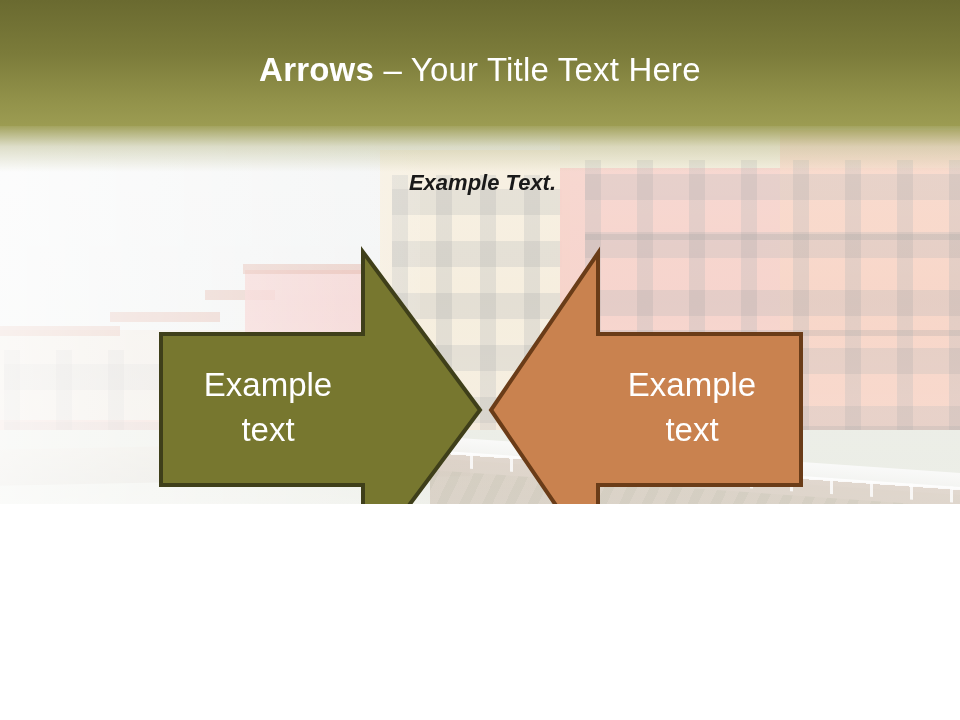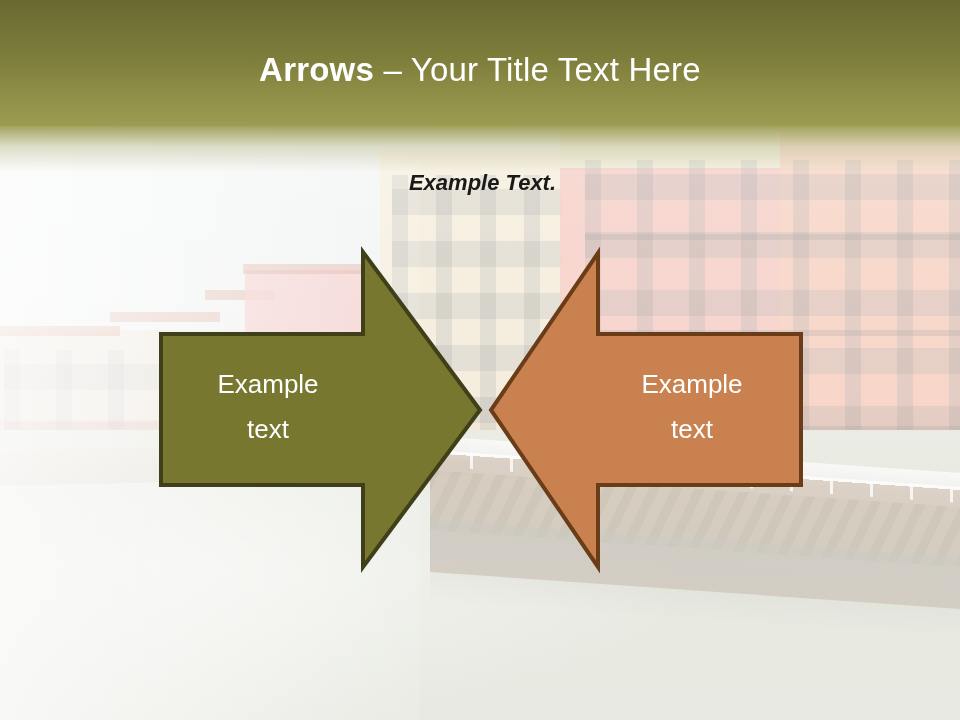--- a/index.html
+++ b/index.html
@@ -6,21 +6,21 @@
     margin: 0;
     padding: 0;
     background: #ffffff;
   }
   body {
     font-family: "Liberation Sans", sans-serif;
   }
   #slide {
     position: relative;
     width: 960px;
-    height: 720px;
+    height: 504px;
     overflow: hidden;
     background: #ef4444;
   }
 
   
   .photo {
     position: absolute;
     inset: 0;
     overflow: hidden;
   }
@@ -215,21 +215,21 @@
   }
 
   
   .arrow-layer {
     position: absolute;
     left: 0; top: 0; width: 960px; height: 720px;
   }
   .arrow-label {
     position: absolute;
     color: #ffffff;
-    font-size: 26px;
+    font-size: 33px;
     line-height: 45px;
     text-align: center;
     white-space: pre-line;
   }
   .label-left  { left: 168px; top: 362px; width: 200px; }
   .label-right { left: 592px; top: 362px; width: 200px; }
 </style>
 </head>
 <body>
 

